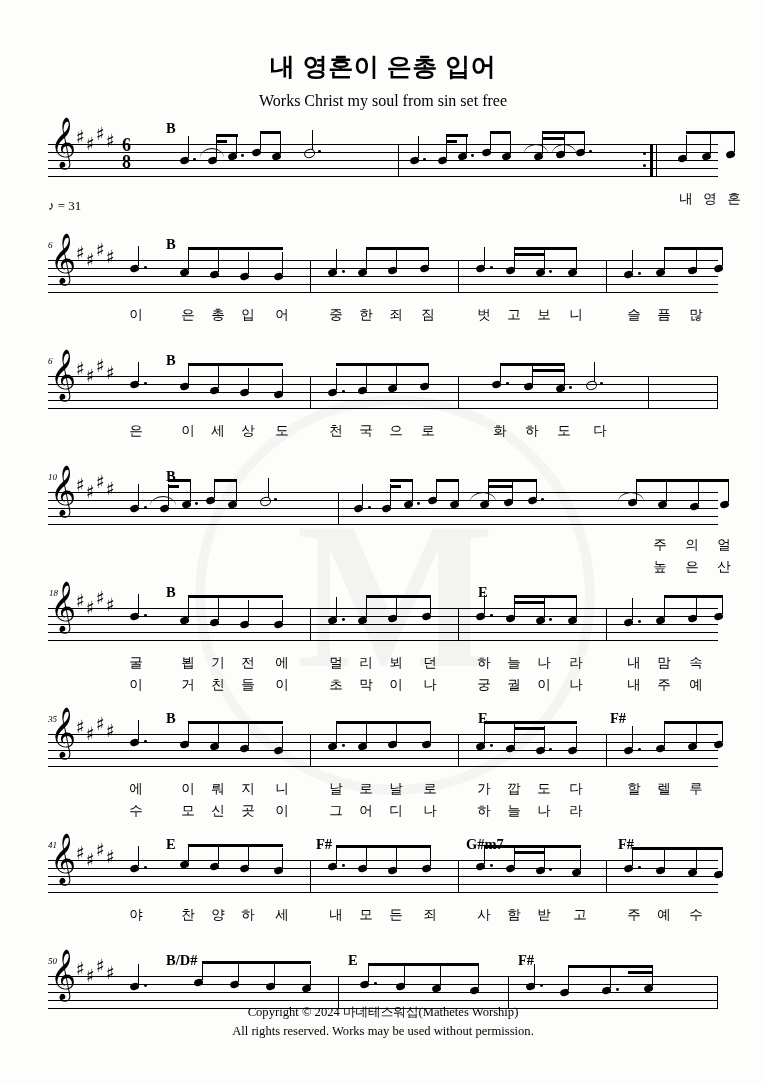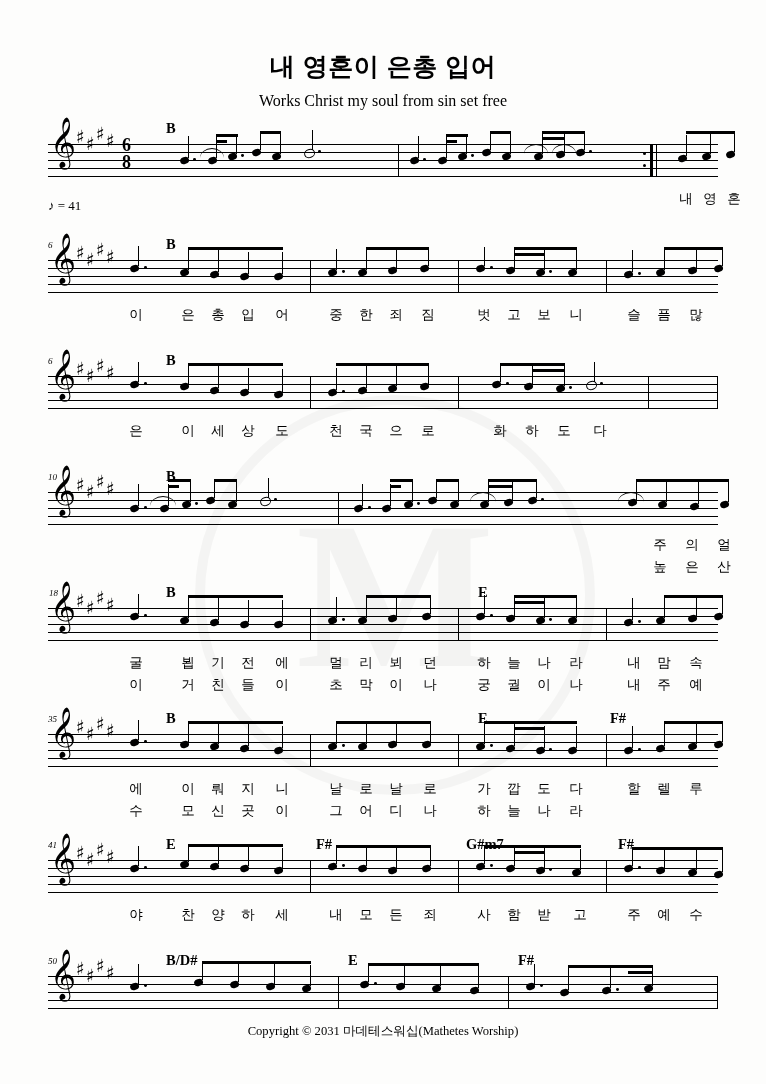--- a/index.html
+++ b/index.html
@@ -217,21 +217,21 @@
   <div class="watermark">
     <span>M</span>
   </div>
 
   <div class="content">
 
     <div class="title">내 영혼이 은총 입어</div>
     <div class="subtitle">Works Christ my soul from sin set free</div>
 
 
-    <div class="tempo">♪ = 41</div>
+    <div class="tempo">♪ = 31</div>
 
     <div class="system first" style="margin-top:10px;">
       <div class="staff">
         <div class="line"></div>
           <div class="line"></div>
           <div class="line"></div>
           <div class="line"></div>
           <div class="line"></div>
       </div>
       <div class="clef">𝄞</div>
@@ -977,16 +977,17 @@
         
         
         
         
       </div>
     </div>
 
   </div>
 
   <div class="footer">
-    <div>Copyright © 2031 마데테스워십(Mathetes Worship)</div>
+    <div>Copyright © 2024 마데테스워십(Mathetes Worship)</div>
+    <div>All rights reserved. Works may be used without permission.</div>
   </div>
 
 </div>
 
 </body></html>

